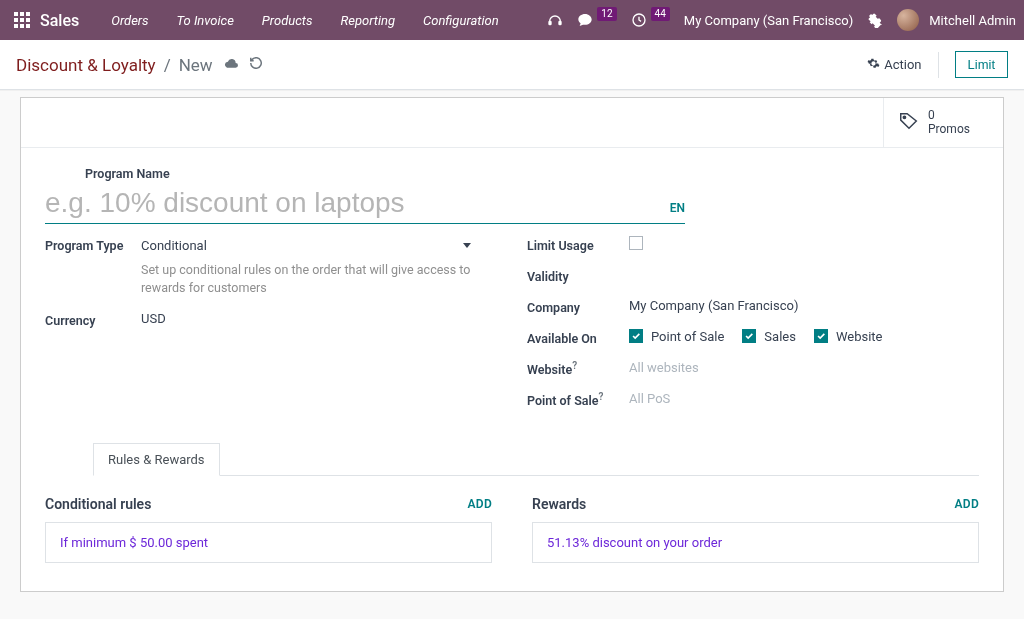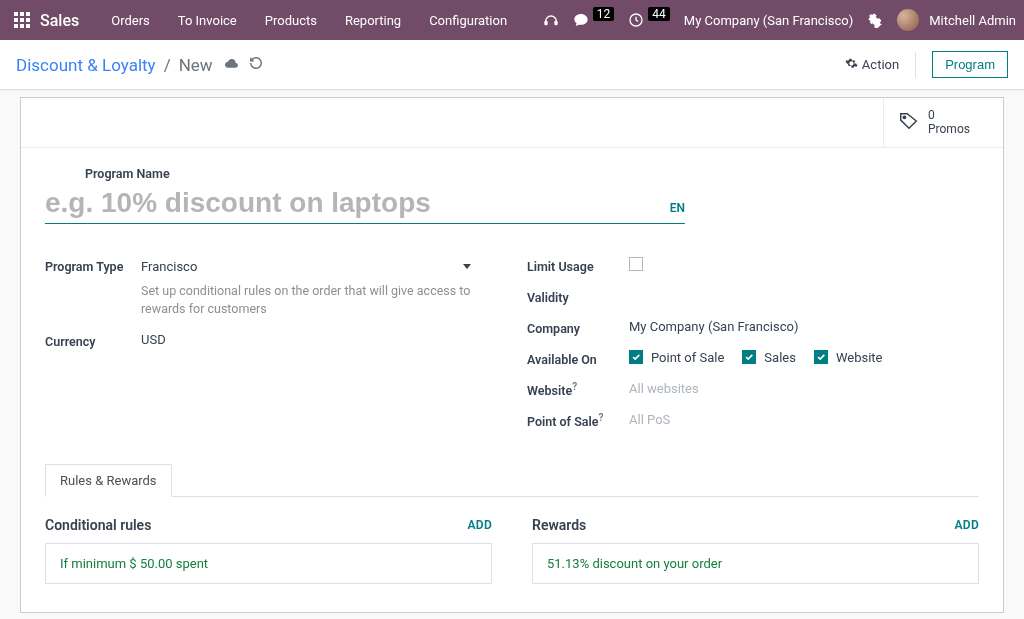--- a/index.html
+++ b/index.html
@@ -31,27 +31,28 @@
     .apps-icon svg { display:block; }
     .brand { font-size: 16px; font-weight: 500; margin-right: 18px; }
     .nav-item {
       font-size: 13px;
       padding: 0 14px;
       height: 40px;
       display: flex;
       align-items: center;
       color: #fff;
       cursor: pointer;
+      font-style: italic;
     }
     .topbar-right { display:flex; align-items:center; gap: 14px; }
     .tb-icon { display:flex; align-items:center; gap:4px; color:#fff; position:relative; cursor:pointer; }
     .badge {
-      background:#000000;
+      background:#701a75;
       color:#fff;
-      font-size:12px;
+      font-size:10px;
       padding:0 4px;
       border-radius:2px;
       line-height:14px;
       height:14px;
       display:inline-block;
       position:relative;
       top:-6px;
     }
     .company-name { font-size:13px; }
     .avatar {
@@ -62,21 +63,21 @@
     
     .ctrl {
       height: 50px;
       border-bottom: 1px solid #dee2e6;
       display:flex;
       align-items:center;
       justify-content: space-between;
       padding: 0 16px;
     }
     .breadcrumb { display:flex; align-items:center; gap:8px; font-size: 17px;}
-    .breadcrumb a { color:#3b82f6; text-decoration:none; }
+    .breadcrumb a { color:#7f1d1d; text-decoration:none; }
     .breadcrumb .sep { color:#6c757d; }
     .breadcrumb .current { color:#6c757d; }
     .bc-icon { color:#6c757d; cursor:pointer; font-size:14px; margin-left:2px; }
     .ctrl-right { display:flex; align-items:center; gap: 16px; }
     .action-btn { color:#374151; font-size:13px; display:flex; align-items:center; gap:4px; cursor:pointer; }
     .divider { width:1px; height:26px; background:#dee2e6; }
     .create-btn {
       border:1px solid #017e84;
       color:#017e84;
       background:#fff;
@@ -120,28 +121,27 @@
     .title-label { margin-bottom:4px; display:block; }
     .title-row { display:flex; align-items:flex-end; gap:20px; border-bottom:1px solid #017e84; width:640px; }
     .title-input {
       border:none;
       outline:none;
       font-size: 28px;
       color:#8b5cf6;
       padding: 2px 0 4px 0;
       width:100%;
       background:transparent;
-      font-weight:bold;
     }
     .title-input::placeholder { color:#b5b5b5; }
     .lang-tag { color:#017e84; font-size:12px; font-weight:600; padding-bottom:8px; margin-left:auto; cursor:pointer; }
     .two-col {
       display:flex;
       gap: 30px;
-      margin-top: 33px;
+      margin-top: 12px;
     }
     .col { flex:1; }
     .frow { display:flex; margin-bottom: 14px; align-items:flex-start; }
     .frow .flabel { width: 96px; font-size:12.5px; font-weight:600; color:#374151; padding-top:2px; flex-shrink:0; }
     .frow .flabel.wider { width: 102px; }
     .fval { font-size:13px; color:#374151; flex:1; }
     .select-field {
       display:flex; align-items:center; justify-content:space-between;
       width: 330px; padding: 2px 0;
       cursor:pointer;
@@ -160,21 +160,21 @@
     }
     .chk.checked { background:#017e84; border-color:#017e84; color:#fff; }
     .chk.checked svg { display:block; }
     .chk svg { width:10px; height:10px; display:none; }
     .chk-row { display:flex; align-items:center; gap:10px; flex-wrap:wrap; }
     .chk-item { display:flex; align-items:center; gap:8px; margin-right:8px; }
     .muted { color:#adb5bd; }
     .sup { font-size:10px; position:relative; top:-5px; color:#6c757d; }
     
     .tabs { margin-top: 20px; }
-    .tabbar { display:flex; border-bottom:1px solid #dee2e6; padding-left: 0; }
+    .tabbar { display:flex; border-bottom:1px solid #dee2e6; padding-left: 0; margin-left: 48px; }
     .tab {
       border:1px solid #dee2e6;
       border-bottom:1px solid #fff;
       background:#fff;
       padding: 8px 14px;
       font-size:13px;
       color:#495057;
       position:relative; top:1px;
       cursor:pointer;
     }
@@ -182,21 +182,21 @@
       display:flex; gap:40px; padding: 20px 0 0 0;
     }
     .tcol { flex:1; }
     .section-head { display:flex; justify-content:space-between; align-items:center; margin-bottom:10px; }
     .section-title { font-size:14px; font-weight:600; color:#374151; }
     .add-link { color:#017e84; font-size:12px; font-weight:600; cursor:pointer; letter-spacing:0.3px; }
     .card {
       border:1px solid #dee2e6;
       padding: 12px 14px;
       font-size:13px;
-      color:#15803d;
+      color:#6d28d9;
       cursor:pointer;
     }
     
     .scrollpane::-webkit-scrollbar { width:16px; }
     .scrollpane::-webkit-scrollbar-track { background:#f1f1f1; }
     .scrollpane::-webkit-scrollbar-thumb { background:#c1c1c1; }
   </style>
 </head>
 <body>
 
@@ -276,21 +276,21 @@
   <div class="ctrl-right">
     <div class="action-btn">
       <span>
         <svg width="13" height="13" viewBox="0 0 24 24" fill="#374151">
             <path d="M12 8a4 4 0 1 0 0 8 4 4 0 0 0 0-8zm9 4a7 7 0 0 1-.1 1.2l2.1 1.6-2 3.5-2.5-1a7 7 0 0 1-2 .1l-.4 2.6h-4l-.4-2.6a7 7 0 0 1-2-1.1l-2.5 1-2-3.5 2.1-1.6A7 7 0 0 1 3 12a7 7 0 0 1 .1-1.2L1 9.2l2-3.5 2.5 1a7 7 0 0 1 2-1.1L8 3h4l.4 2.6a7 7 0 0 1 2 1.1l2.5-1 2 3.5-2.1 1.6c.1.4.2.8.2 1.2z"></path>
           </svg>
       </span>
       <span>Action</span>
     </div>
     <div class="divider"></div>
-    <button class="create-btn">Program</button>
+    <button class="create-btn">Limit</button>
   </div>
 </div>
 
 <div class="scrollpane">
   <div class="form-sheet">
 
     <div class="button-box">
       <div class="stat-btn">
         <span>
           <svg width="22" height="22" viewBox="0 0 24 24" fill="none" stroke="#374151" stroke-width="1.6">
@@ -313,21 +313,21 @@
         <span class="lang-tag">EN</span>
       </div>
 
       <div class="two-col">
 
         <div class="col">
           <div class="frow">
             <div class="flabel">Program Type</div>
             <div class="fval">
               <div class="select-field">
-                <span>Francisco</span>
+                <span>Conditional</span>
                 <span class="caret-down"></span>
               </div>
               <div class="helptext">Set up conditional rules on the order that will give access to rewards for customers</div>
             </div>
           </div>
           <div class="frow">
             <div class="flabel">Currency</div>
             <div class="fval">USD</div>
           </div>
         </div>

